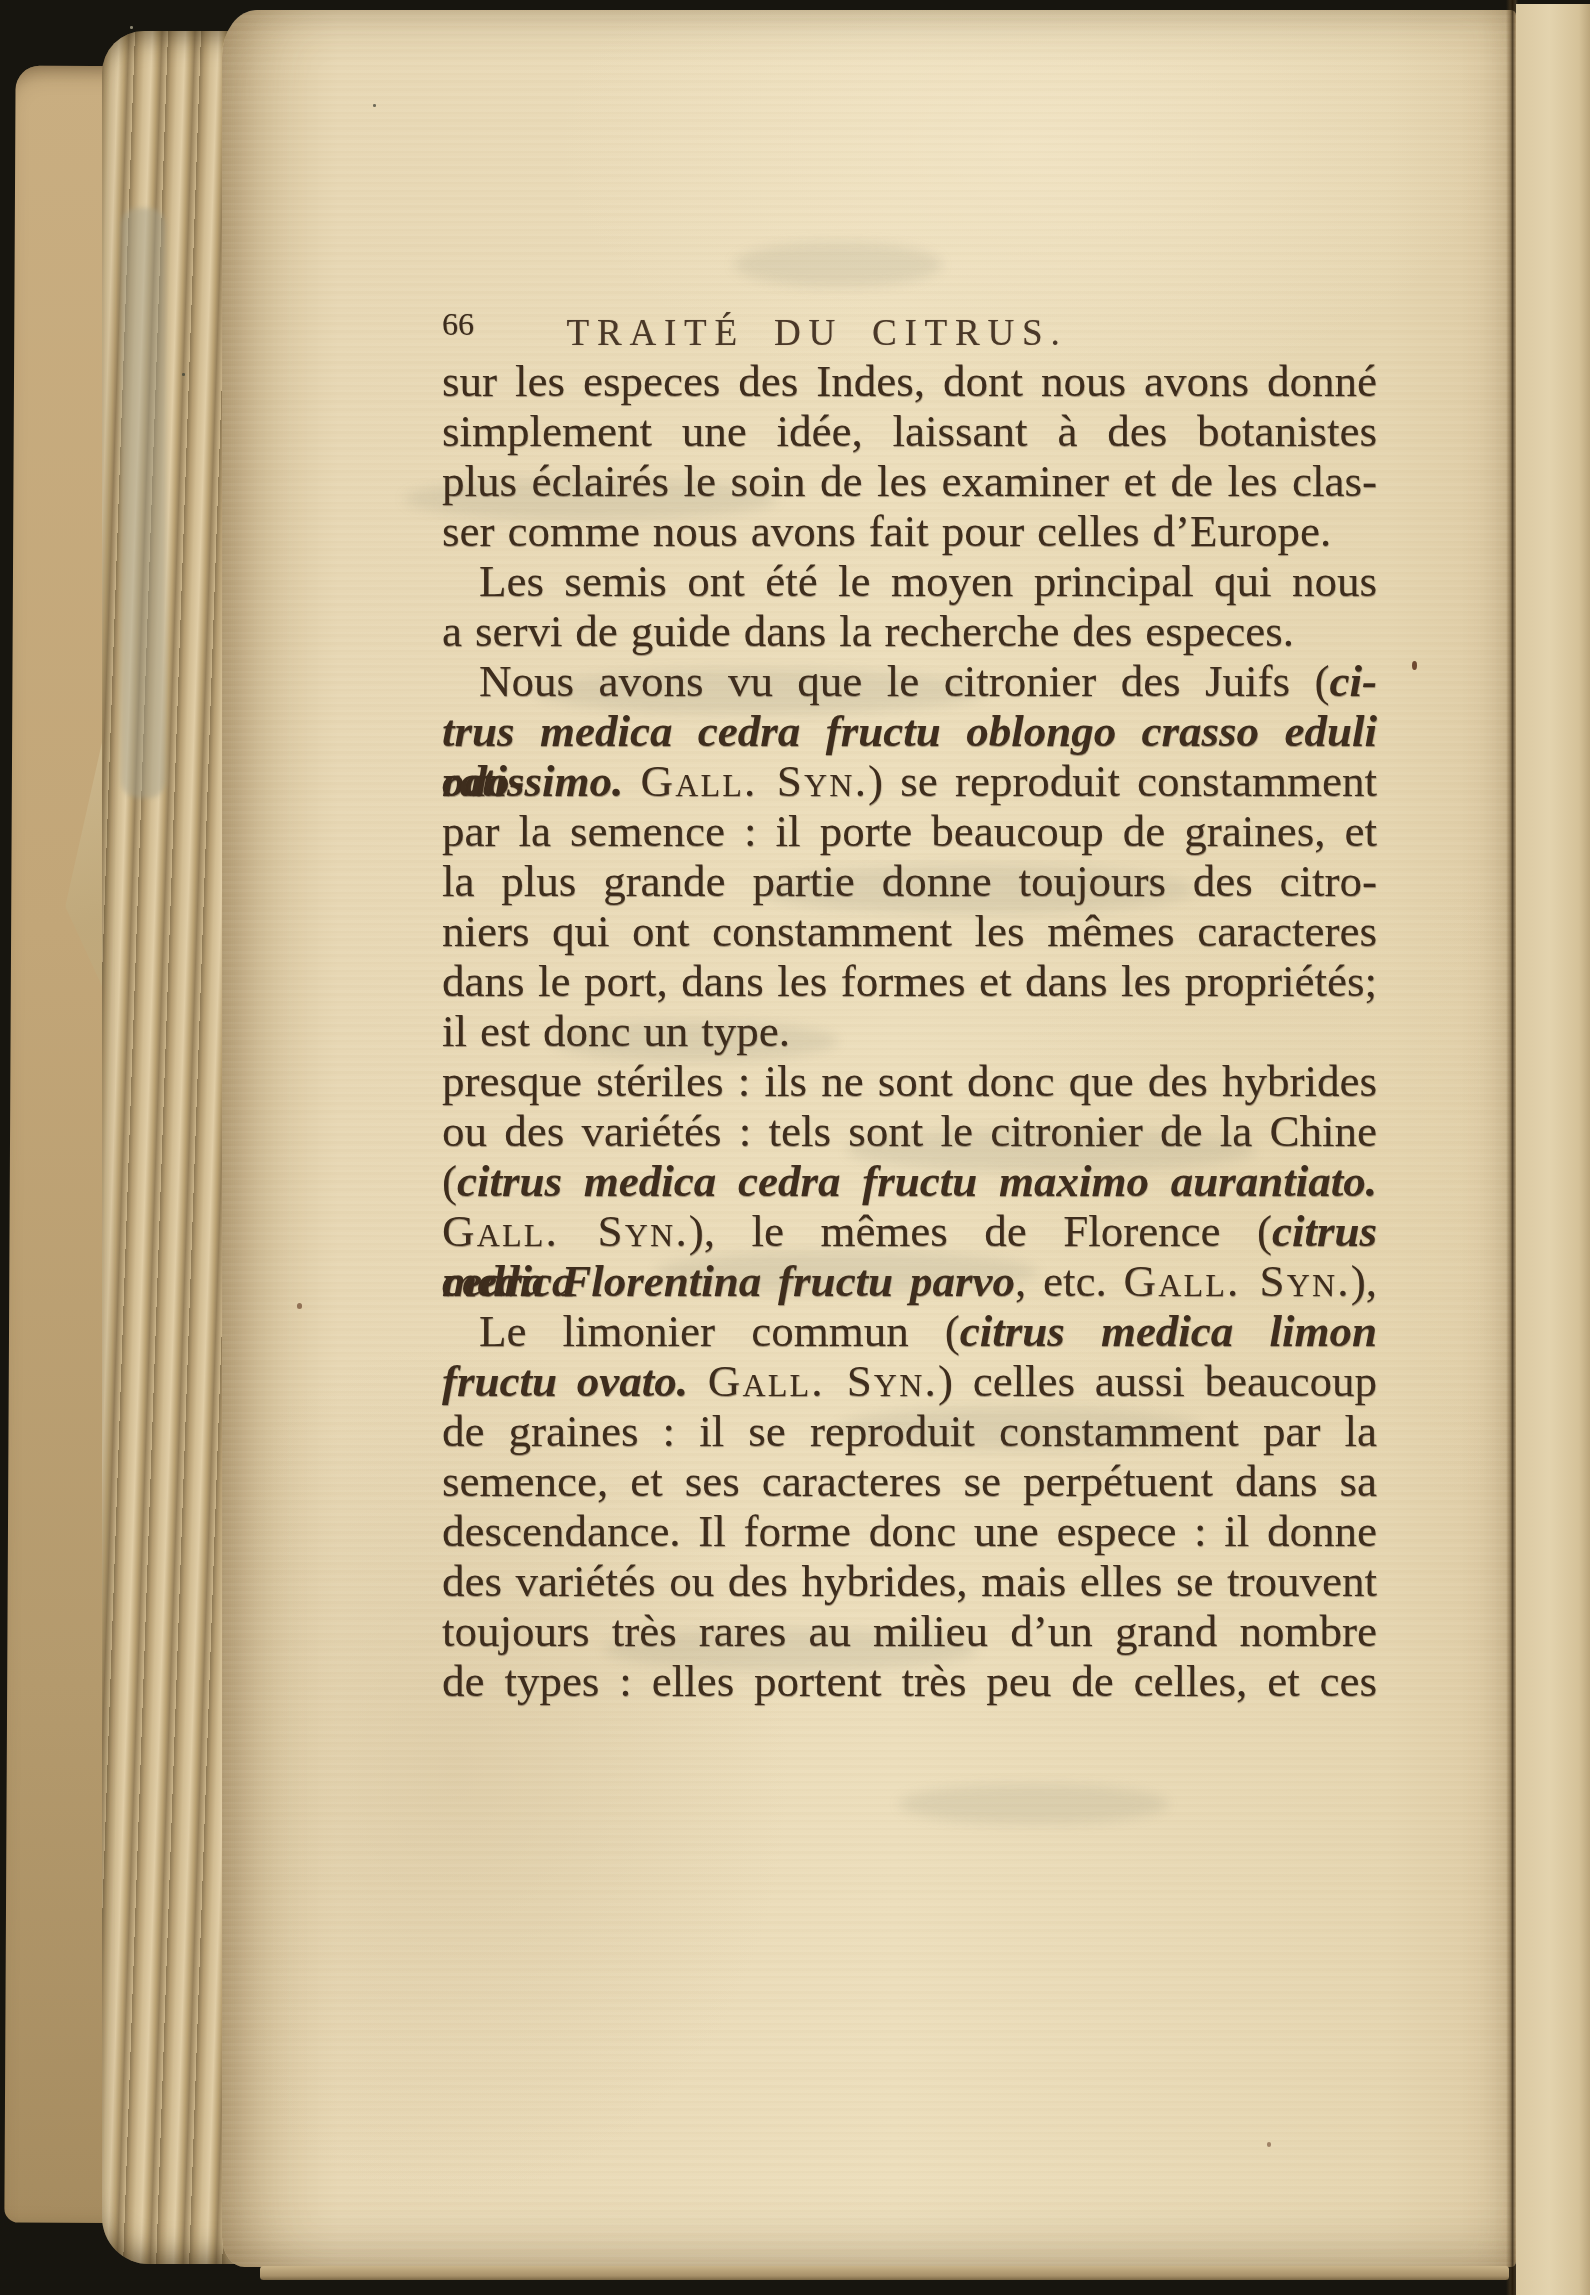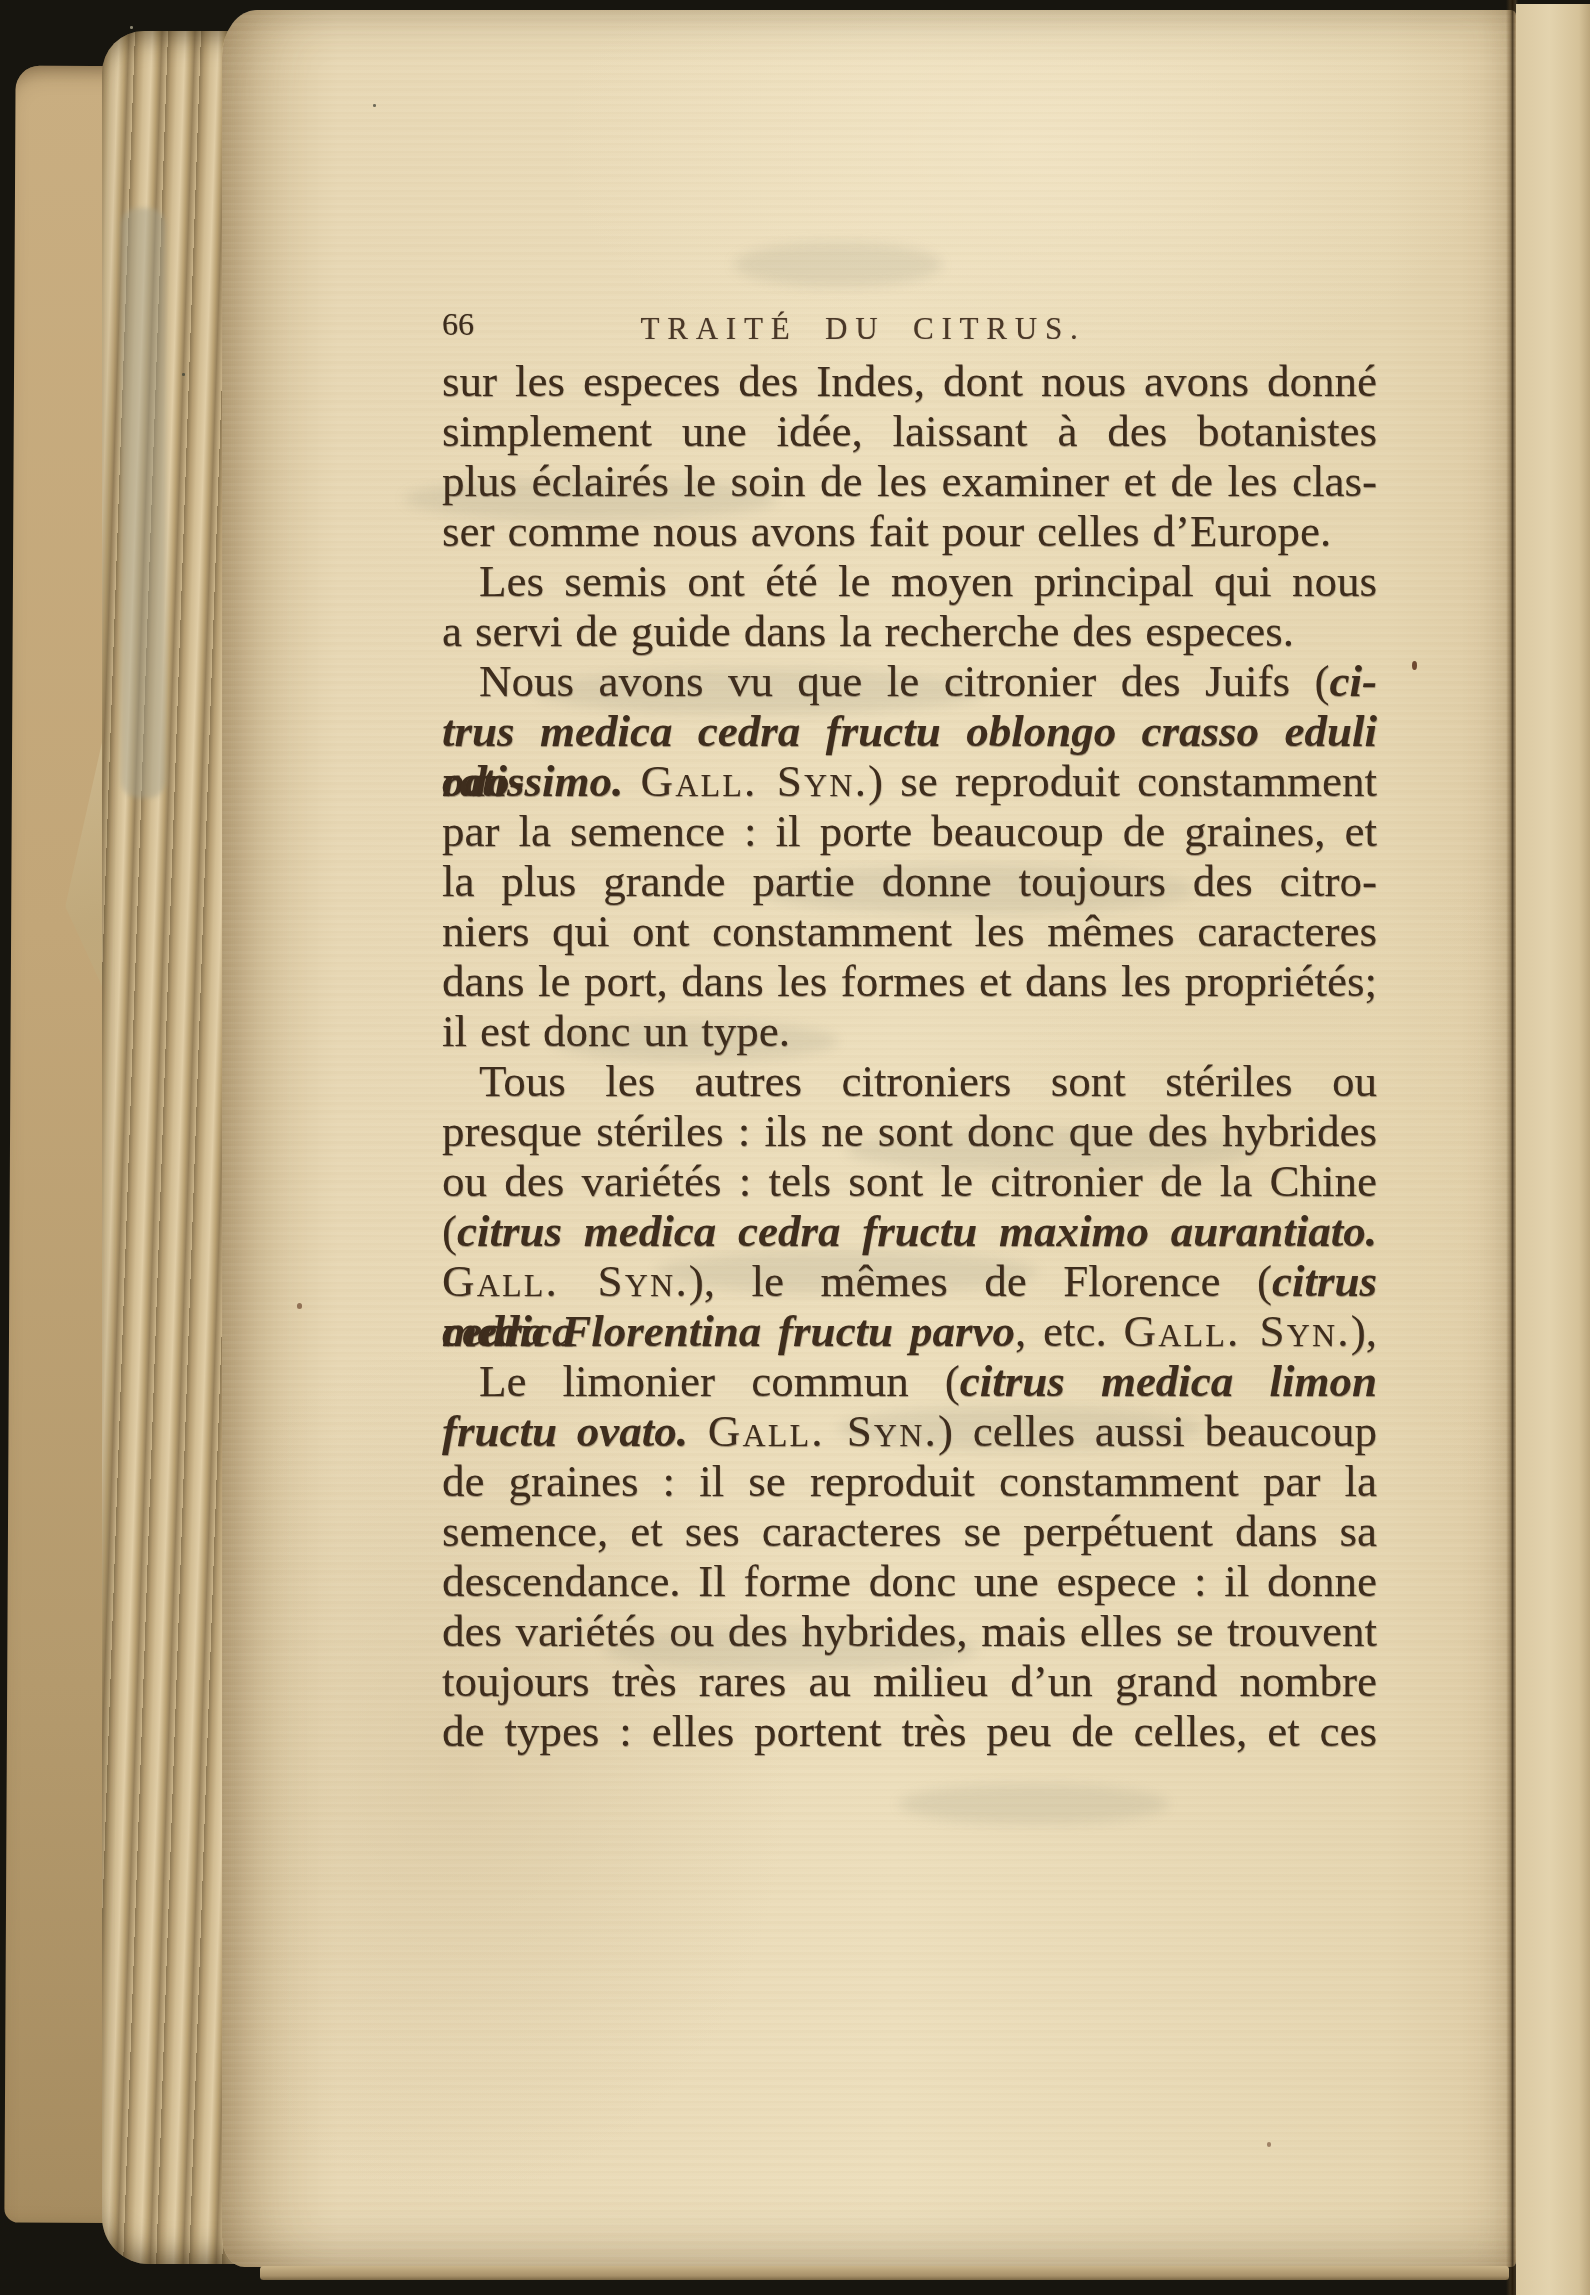--- a/index.html
+++ b/index.html
@@ -55,22 +55,22 @@
   
   .bottom-edges{position:absolute;left:260px;top:2266px;width:1249px;height:14px;
         background:linear-gradient(180deg,#c9b388 0%,#a8916a 70%,#7d6947 100%);border-radius:3.5px;}
 
   
   .text-area{position:absolute;left:442px;top:302px;width:935px;color:#3e2d1d;}
   .header{position:relative;height:45px;}
   .pagenum{position:absolute;left:0;top:0;font-size:32px;line-height:45px;color:#3c2c1d;
         text-shadow:0.4px 0.4px 0.9px rgba(62,45,28,.5);}
   .runtitle{position:absolute;left:375px;top:8.7px;transform:translateX(-50%);
-        font-size:31px;letter-spacing:7.8px;word-spacing:12px;white-space:nowrap;
-        color:#4a3828;text-shadow:0.3px 0.4px 0.9px rgba(70,52,34,.45);margin-left:46px;}
+        font-size:37px;letter-spacing:7.8px;word-spacing:12px;white-space:nowrap;
+        color:#4a3828;text-shadow:0.3px 0.4px 0.9px rgba(70,52,34,.45);}
   .body-text{margin-top:8.7px;font-size:45px;line-height:50px;word-spacing:1.7px;
         text-shadow:0.4px 0.6px 0.9px rgba(62,45,28,.45);}
   .line{text-align:justify;text-align-last:justify;height:50px;overflow:visible;}
   .line.endline{text-align-last:left;}
   .line.indent{text-indent:37px;}
   .it{font-style:italic;font-weight:bold;}
   .sc{font-variant:small-caps;letter-spacing:2.2px;}
 
   
   .smudge{position:absolute;background:rgba(126,124,108,.14);filter:blur(6px);border-radius:50%;}
@@ -123,21 +123,20 @@
         <div class="line indent"><span>Les semis ont été le moyen principal qui nous</span></div>
         <div class="line endline"><span>a servi de guide dans la recherche des especes.</span></div>
         <div class="line indent"><span>Nous avons vu que le citronier des Juifs (</span><span class="it">ci-</span></div>
         <div class="line"><span class="it">trus medica cedra fructu oblongo crasso eduli odo-</span></div>
         <div class="line"><span class="it">ratissimo.</span><span> </span><span class="sc">Gall. Syn.</span><span>) se reproduit constamment</span></div>
         <div class="line"><span>par la semence : il porte beaucoup de graines, et</span></div>
         <div class="line"><span>la plus grande partie donne toujours des citro-</span></div>
         <div class="line"><span>niers qui ont constamment les mêmes caracteres</span></div>
         <div class="line"><span>dans le port, dans les formes et dans les propriétés;</span></div>
         <div class="line endline"><span>il est donc un type.</span></div>
-        <div class="line indent"><span>Tous les autres citroniers sont stériles ou</span></div>
         <div class="line"><span>presque stériles : ils ne sont donc que des hybrides</span></div>
         <div class="line"><span>ou des variétés : tels sont le citronier de la Chine</span></div>
         <div class="line"><span>(</span><span class="it">citrus medica cedra fructu maximo aurantiato.</span></div>
         <div class="line"><span class="sc">Gall. Syn.</span><span>), le mêmes de Florence (</span><span class="it">citrus medica</span></div>
         <div class="line"><span class="it">cedra Florentina fructu parvo</span><span>, etc. </span><span class="sc">Gall. Syn.</span><span>),</span></div>
         <div class="line indent"><span>Le limonier commun (</span><span class="it">citrus medica limon</span></div>
         <div class="line"><span class="it">fructu ovato.</span><span> </span><span class="sc">Gall. Syn.</span><span>) celles aussi beaucoup</span></div>
         <div class="line"><span>de graines : il se reproduit constamment par la</span></div>
         <div class="line"><span>semence, et ses caracteres se perpétuent dans sa</span></div>
         <div class="line"><span>descendance. Il forme donc une espece : il donne</span></div>

